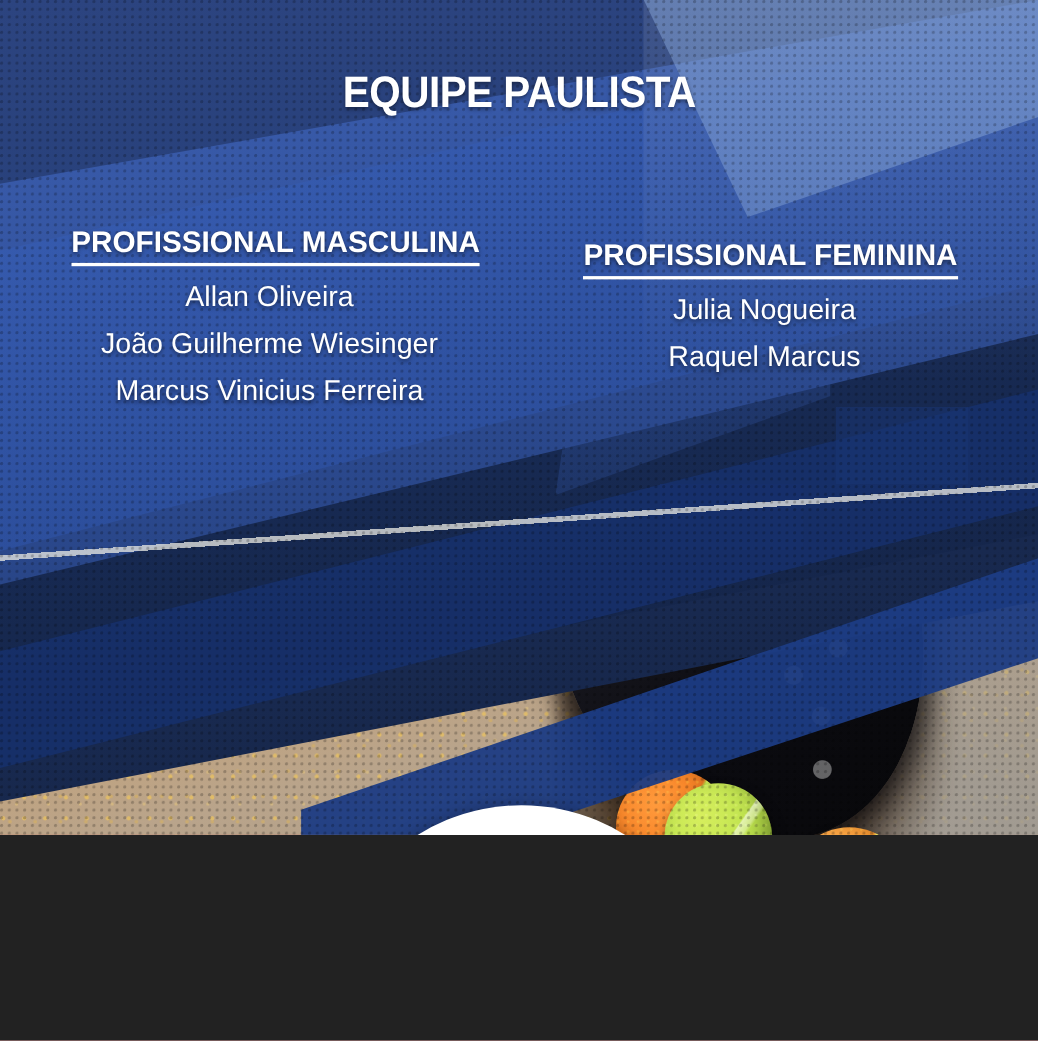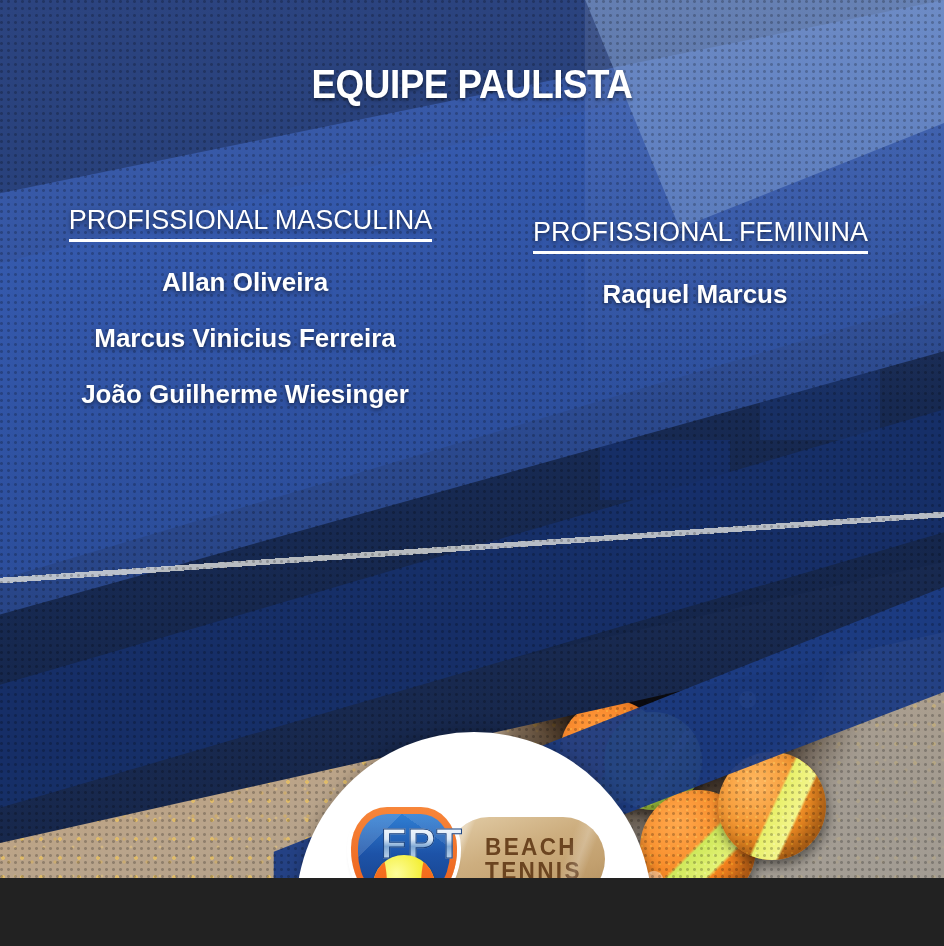--- a/index.html
+++ b/index.html
@@ -2,21 +2,21 @@
 <html lang="pt-BR"><head>
 <meta charset="utf-8">
 <title>Equipe Paulista</title>
 <style>
   * { margin:0; padding:0; box-sizing:border-box; }
   html,body { background:#222; }
   body { font-family:"Liberation Sans", sans-serif; }
 
   #poster{
     position:relative;
-    width:944px; height:878px;
+    width:944px; height:759px;
     overflow:hidden;
     background:#ef4444;
     user-select:none;
   }
 
   
   .layer{ position:absolute; inset:0; }
 
   .sand-base{
     background:
@@ -218,31 +218,31 @@
     font-family:"Liberation Sans","DejaVu Sans",sans-serif;
     transform:scaleX(.92);
     text-shadow:0 2px 4px rgba(0,0,0,.45);
   }
 
   .col{ position:absolute; text-align:center; }
   .col-left{ left:25px; top:205px; width:440px; }
   .col-right{ left:495px; top:217px; width:400px; }
 
   .col-head{
-    font-size:27px; font-weight:normal; color:#fff;
+    font-size:27px; font-weight:bold; color:#fff;
     display:inline-block;
     border-bottom:3px solid #fff;
     padding-bottom:3px;
     text-shadow:0 2px 4px rgba(0,0,0,.5);
     white-space:nowrap;
     margin-left:11px;
   }
   .name{
-    font-size:26px; font-weight:bold; color:#fff;
-    margin-top:25px;
+    font-size:26px; font-weight:normal; color:#fff;
+    margin-top:12px;
     text-shadow:0 2px 4px rgba(0,0,0,.5);
     white-space:nowrap;
   }
   .col-right .name:first-of-type{ margin-top:29px; }
 
   
   .dome{
     position:absolute;
     left:296px; top:732px;
     width:356px; height:356px;
@@ -371,26 +371,27 @@
   <div class="panel p-light-wedge"></div>
   <div class="panel p-courtline"></div>
 
   <div class="dots-overlay"></div>
 
   <div class="title">EQUIPE PAULISTA</div>
 
   <div class="col col-left">
     <div class="col-head">PROFISSIONAL MASCULINA</div>
     <div class="name">Allan Oliveira</div>
+    <div class="name">João Guilherme Wiesinger</div>
     <div class="name">Marcus Vinicius Ferreira</div>
-    <div class="name">João Guilherme Wiesinger</div>
   </div>
 
   <div class="col col-right">
     <div class="col-head">PROFISSIONAL FEMININA</div>
+    <div class="name">Julia Nogueira</div>
     <div class="name">Raquel Marcus</div>
   </div>
 
   <div class="dome"></div>
 
   <div class="logo">
     <div class="logo-shield">
       <div class="shield-outer"></div>
       <div class="shield-inner"></div>
       <div class="shield-fpt">FPT</div>

